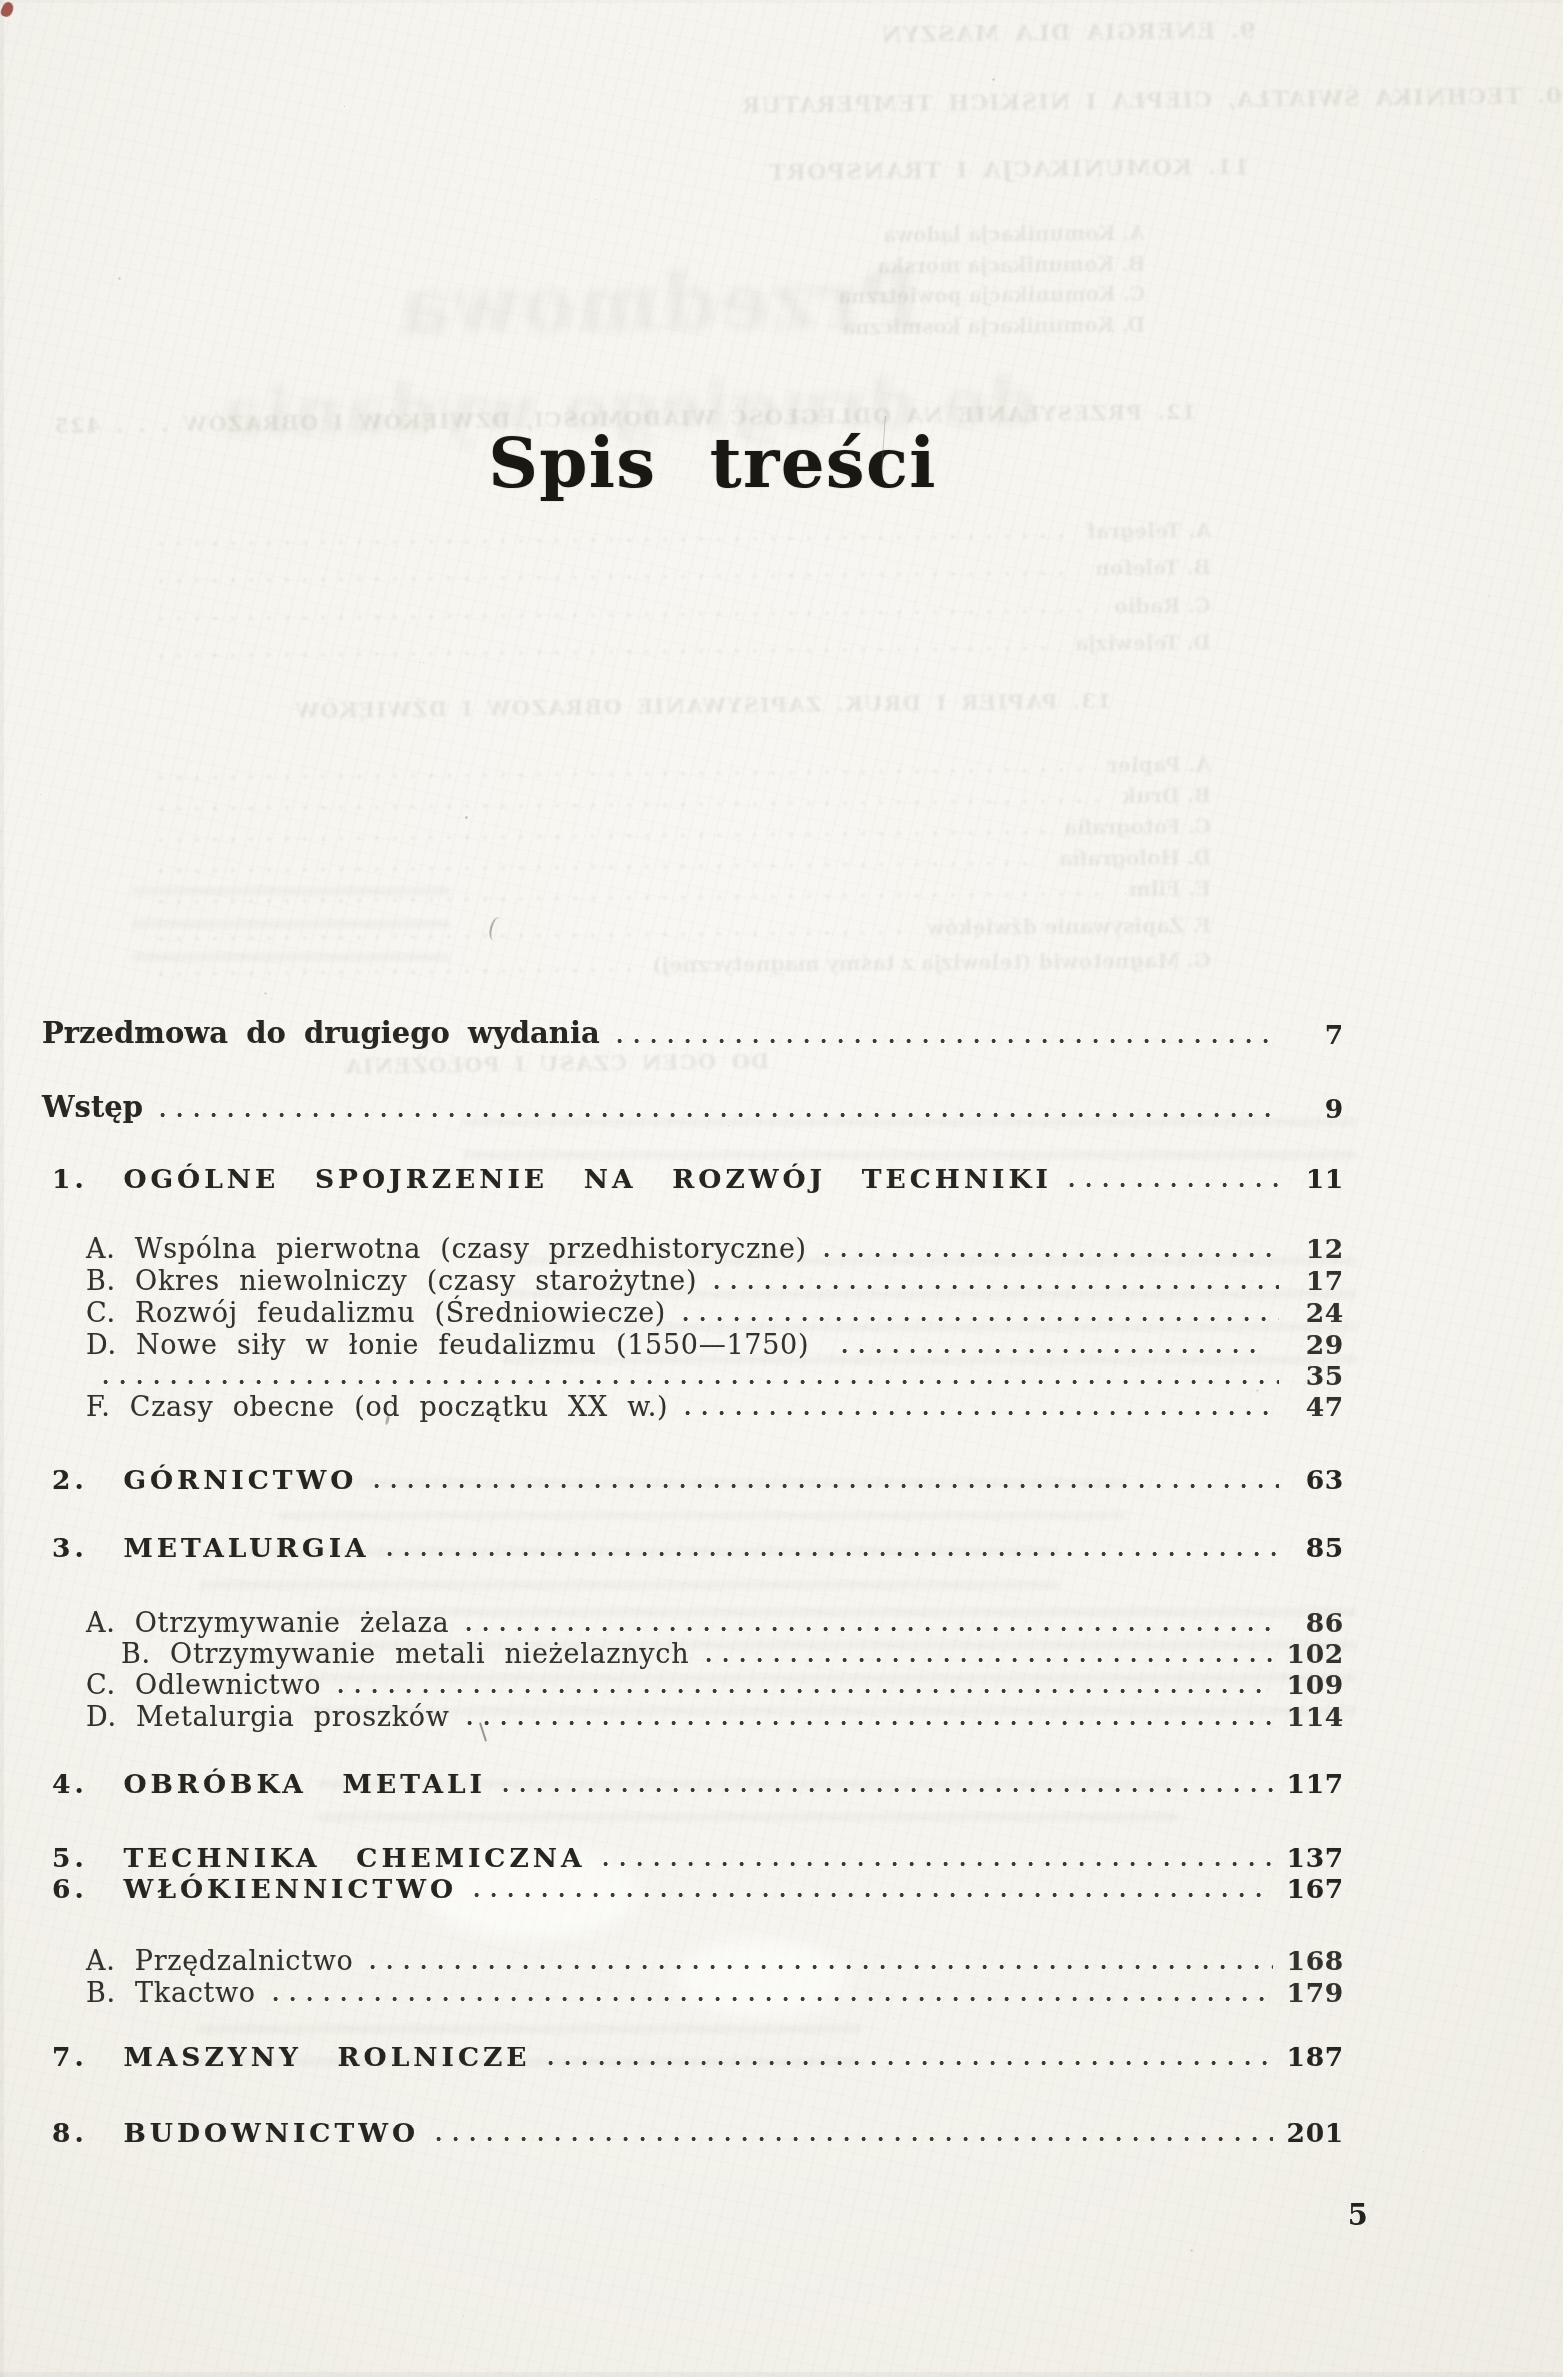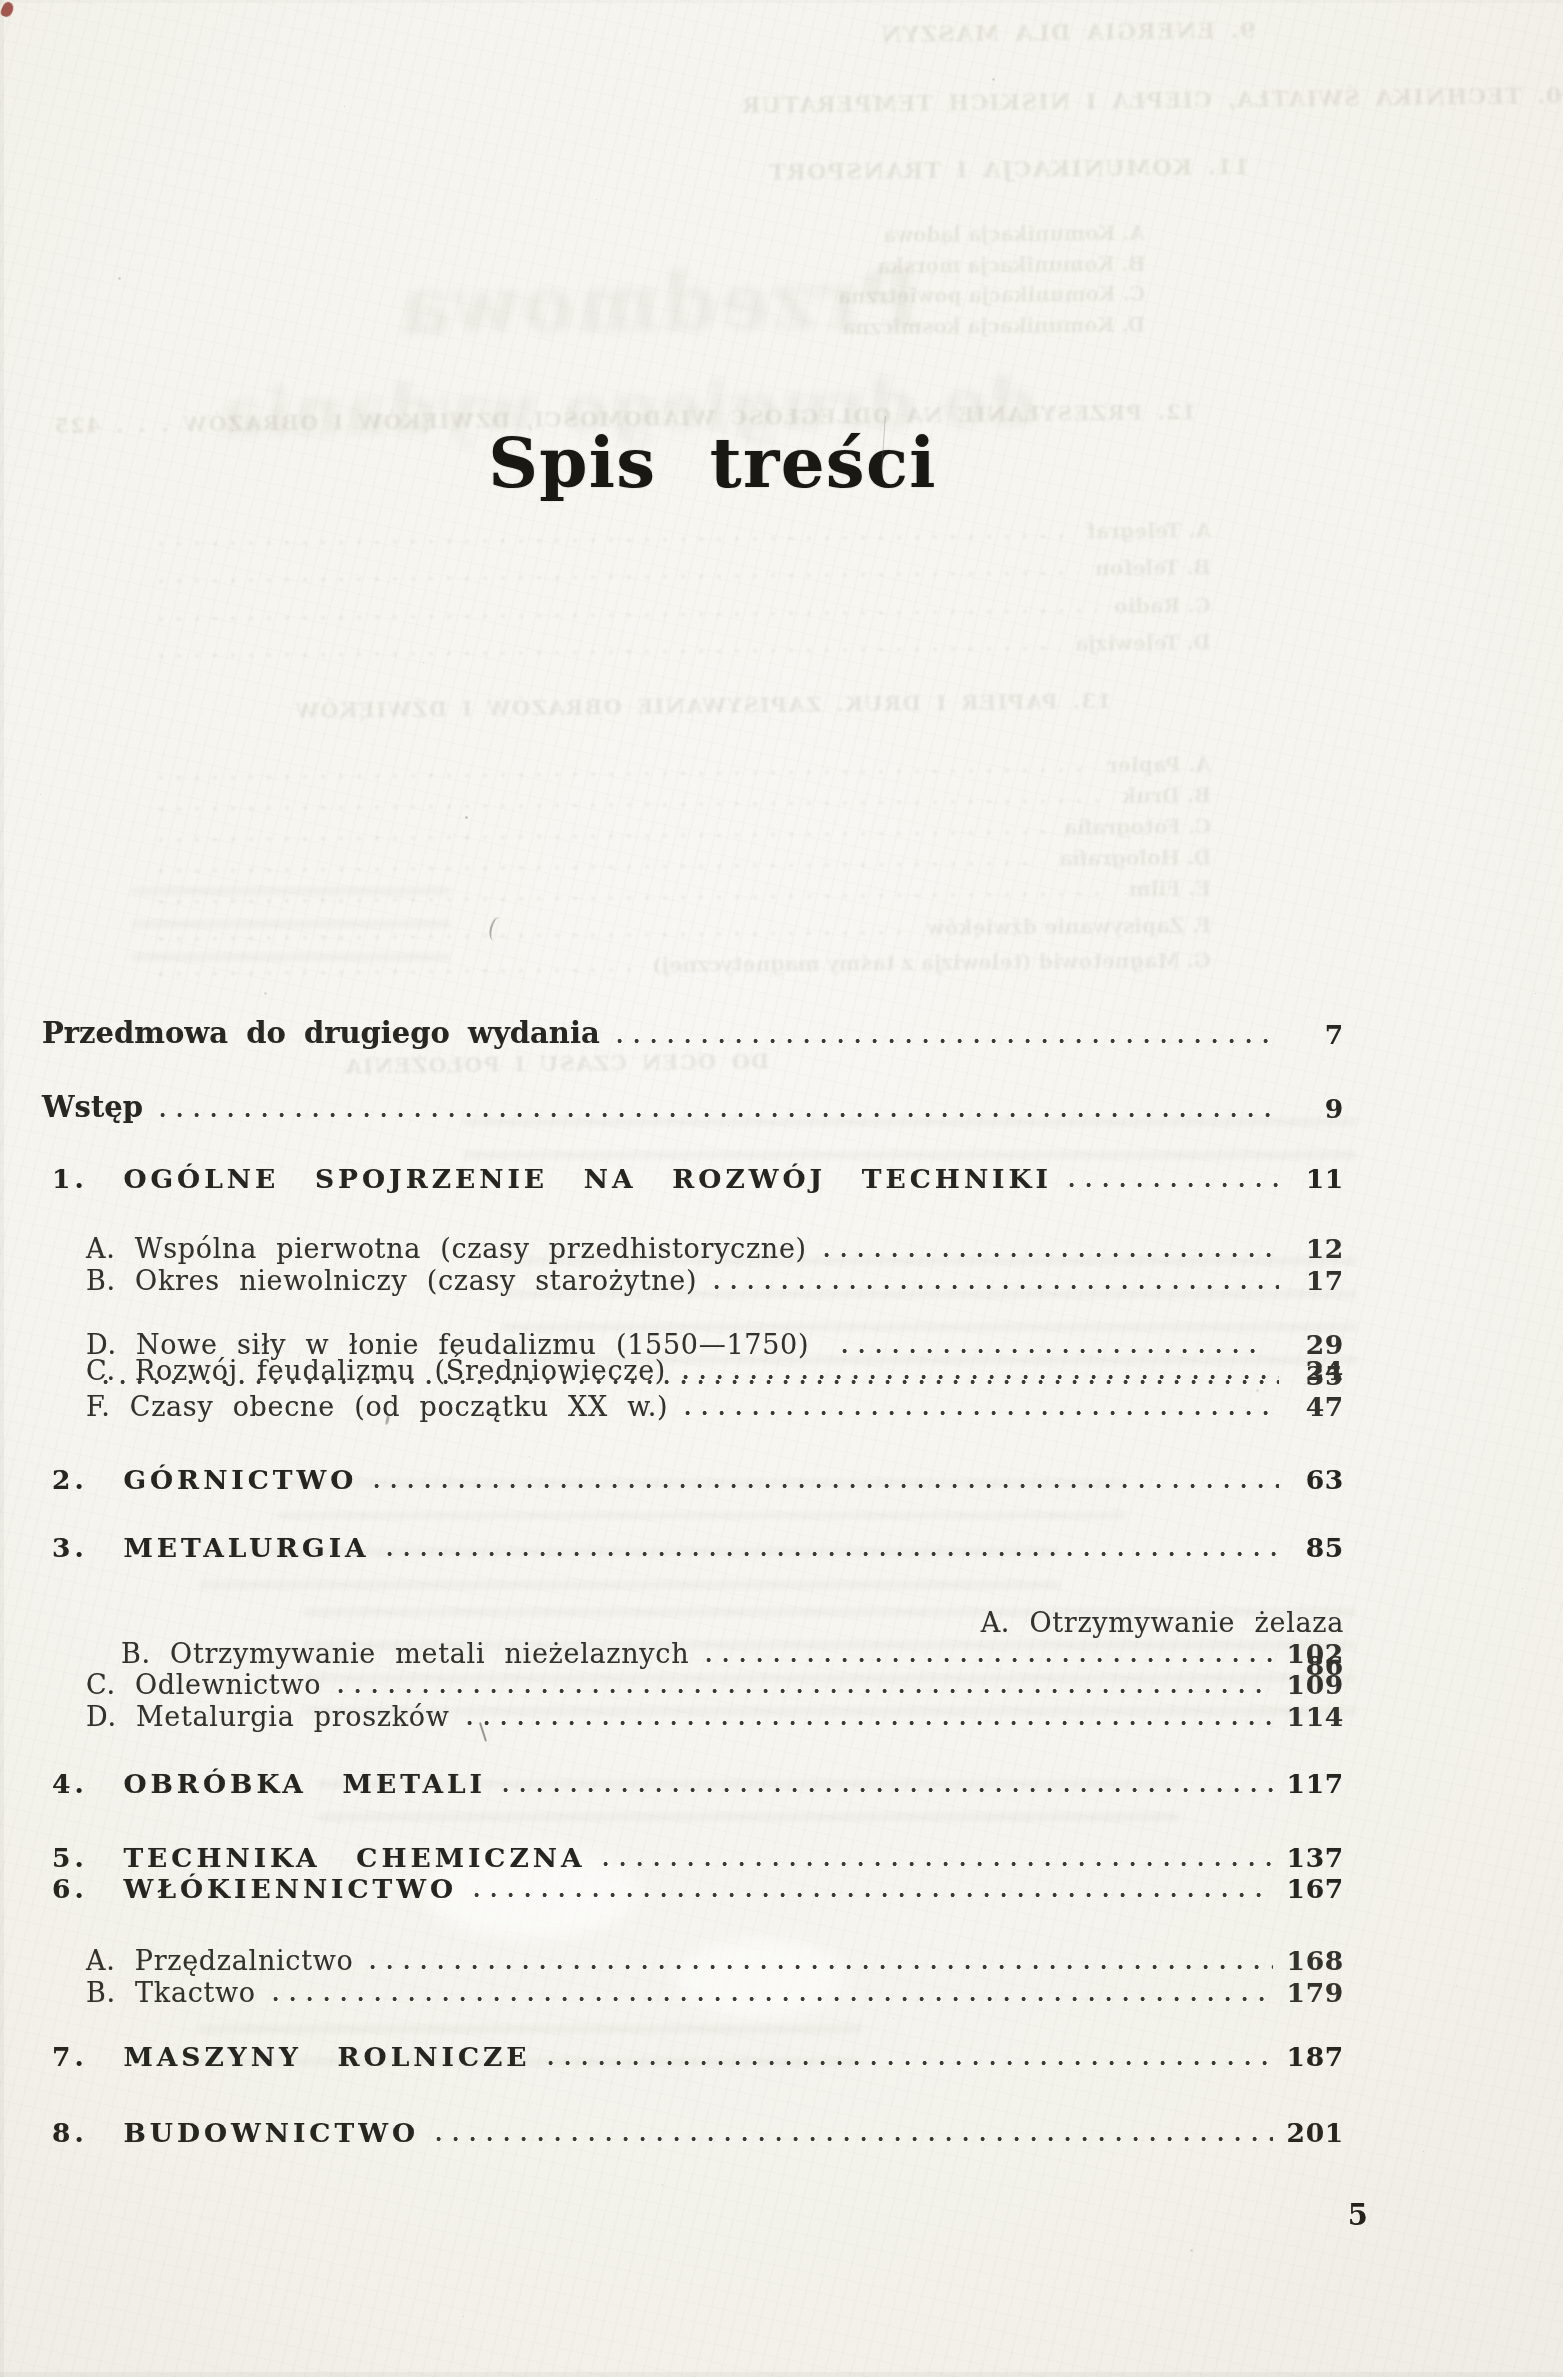--- a/index.html
+++ b/index.html
@@ -209,21 +209,21 @@
       <div class="row sub" style="top: 1233px;">
         <span class="label">A. Wspólna pierwotna (czasy przedhistoryczne)</span>
         <span class="dots"></span>
         <span class="num">12</span>
       </div>
       <div class="row sub" style="top: 1265px;">
         <span class="label">B. Okres niewolniczy (czasy starożytne)</span>
         <span class="dots"></span>
         <span class="num">17</span>
       </div>
-      <div class="row sub" style="top: 1355px;">
+      <div class="row sub" style="top: 1297px;">
         <span class="label">C. Rozwój feudalizmu (Średniowiecze)</span>
         <span class="dots"></span>
         <span class="num">24</span>
       </div>
       <div class="row sub" style="top: 1329px; gap: 16px;">
         <span class="label">D. Nowe siły w łonie feudalizmu (1550—1750)</span>
         <span class="dots"></span>
         <span class="num">29</span>
       </div>
       <div class="row sub" style="top: 1360px;">
@@ -238,21 +238,21 @@
       <div class="row chapter" style="top: 1464px;">
         <span class="label">2. GÓRNICTWO</span>
         <span class="dots"></span>
         <span class="num">63</span>
       </div>
       <div class="row chapter" style="top: 1532px;">
         <span class="label">3. METALURGIA</span>
         <span class="dots"></span>
         <span class="num">85</span>
       </div>
-      <div class="row sub" style="top: 1607px; flex-direction: column;">
+      <div class="row sub" style="top: 1607px;">
         <span class="label">A. Otrzymywanie żelaza</span>
         <span class="dots"></span>
         <span class="num">86</span>
       </div>
       <div class="row sub" style="top: 1638px; margin-left: 35px;">
         <span class="label">B. Otrzymywanie metali nieżelaznych</span>
         <span class="dots"></span>
         <span class="num">102</span>
       </div>
       <div class="row sub" style="top: 1669px;">

